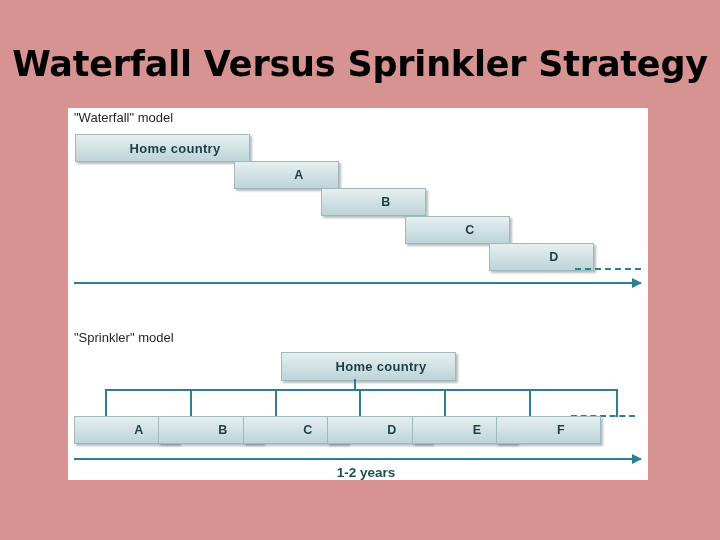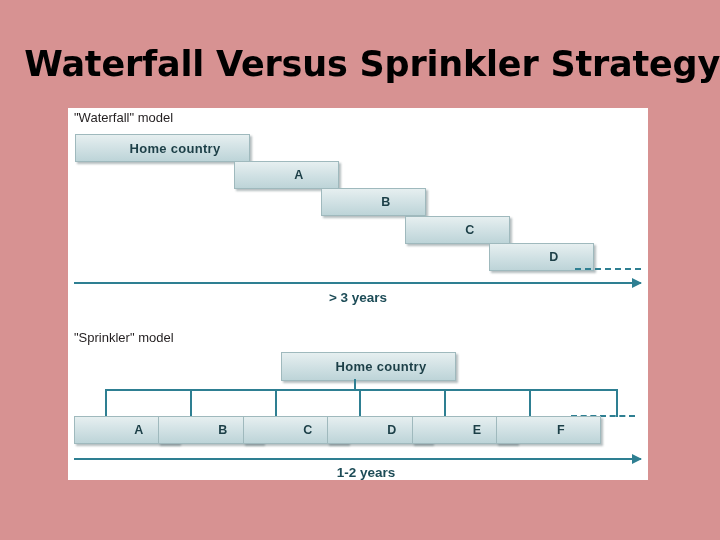--- a/index.html
+++ b/index.html
@@ -12,21 +12,21 @@
     background: #d79292;
     font-family: "Liberation Sans", sans-serif;
     overflow: hidden;
     position: relative;
   }
   .slide-title {
     position: absolute;
     top: 44px;
     left: 0;
     width: 720px;
-    text-align: right;
+    text-align: center;
     font-size: 35px;
     font-weight: bold;
     color: #000000;
     letter-spacing: -0.2px;
     font-family: "DejaVu Sans", sans-serif;
   }
   .diagram {
     position: absolute;
     left: 68px;
     top: 108px;
@@ -115,21 +115,20 @@
 
   <div class="box" style="left:337px; top:108px; width:78px; height:26px;">C</div>
 
   <div class="box" style="left:421px; top:135px; width:78px; height:26px;">D</div>
 
   <div class="dashes" style="left:507px; top:160px; width:66px;"></div>
 
   <div class="axis" style="left:6px; top:174px; width:567px;">
     <span class="head"></span>
   </div>
-  <div class="axis-label" style="left:0; top:182px; width:580px; text-align:center;">&gt; 3 years</div>
 
   <div class="label-model" style="left:6px; top:222px;">"Sprinkler" model</div>
 
   <div class="box wide" style="left:213px; top:244px; width:148px; height:27px;">Home country</div>
 
   <div class="conn-v" style="left:286px; top:271px; height:11px;"></div>
 
   <div class="conn-h" style="left:37px; top:281px; width:512px;"></div>
 
   <div class="conn-v" style="left:37px; top:281px; height:28px;"></div>

